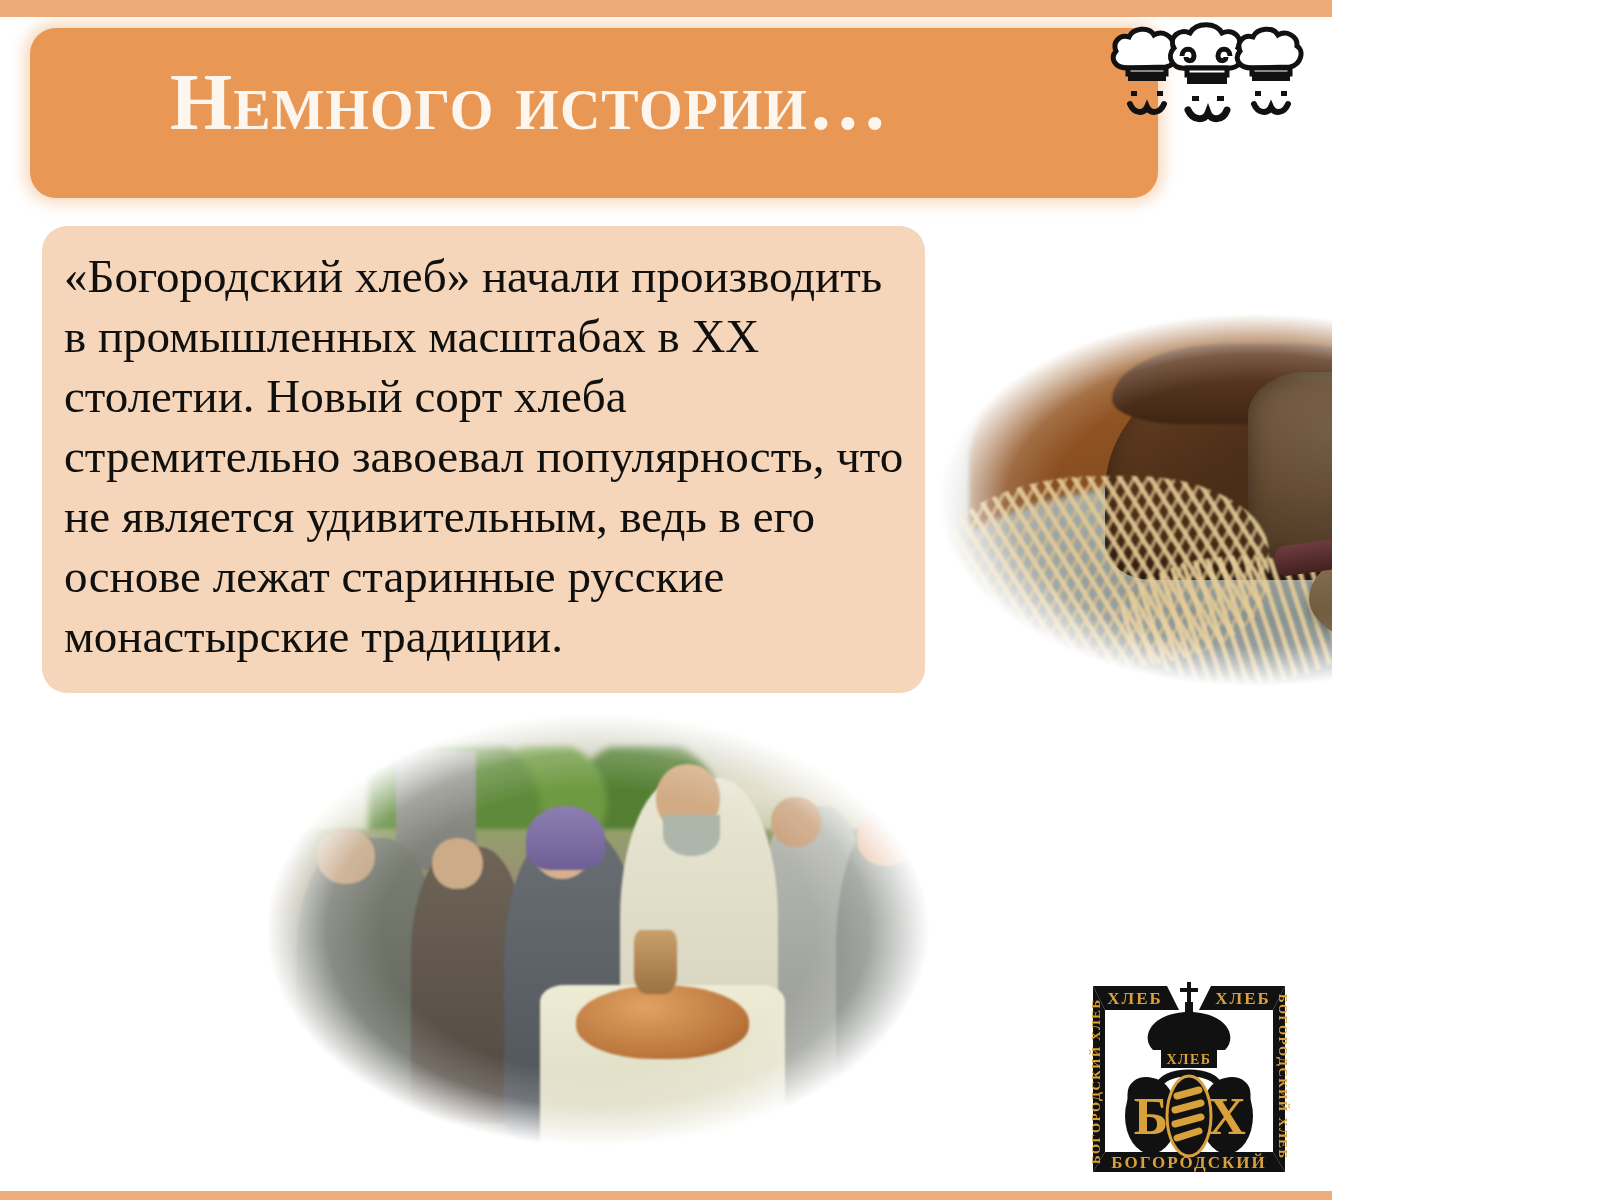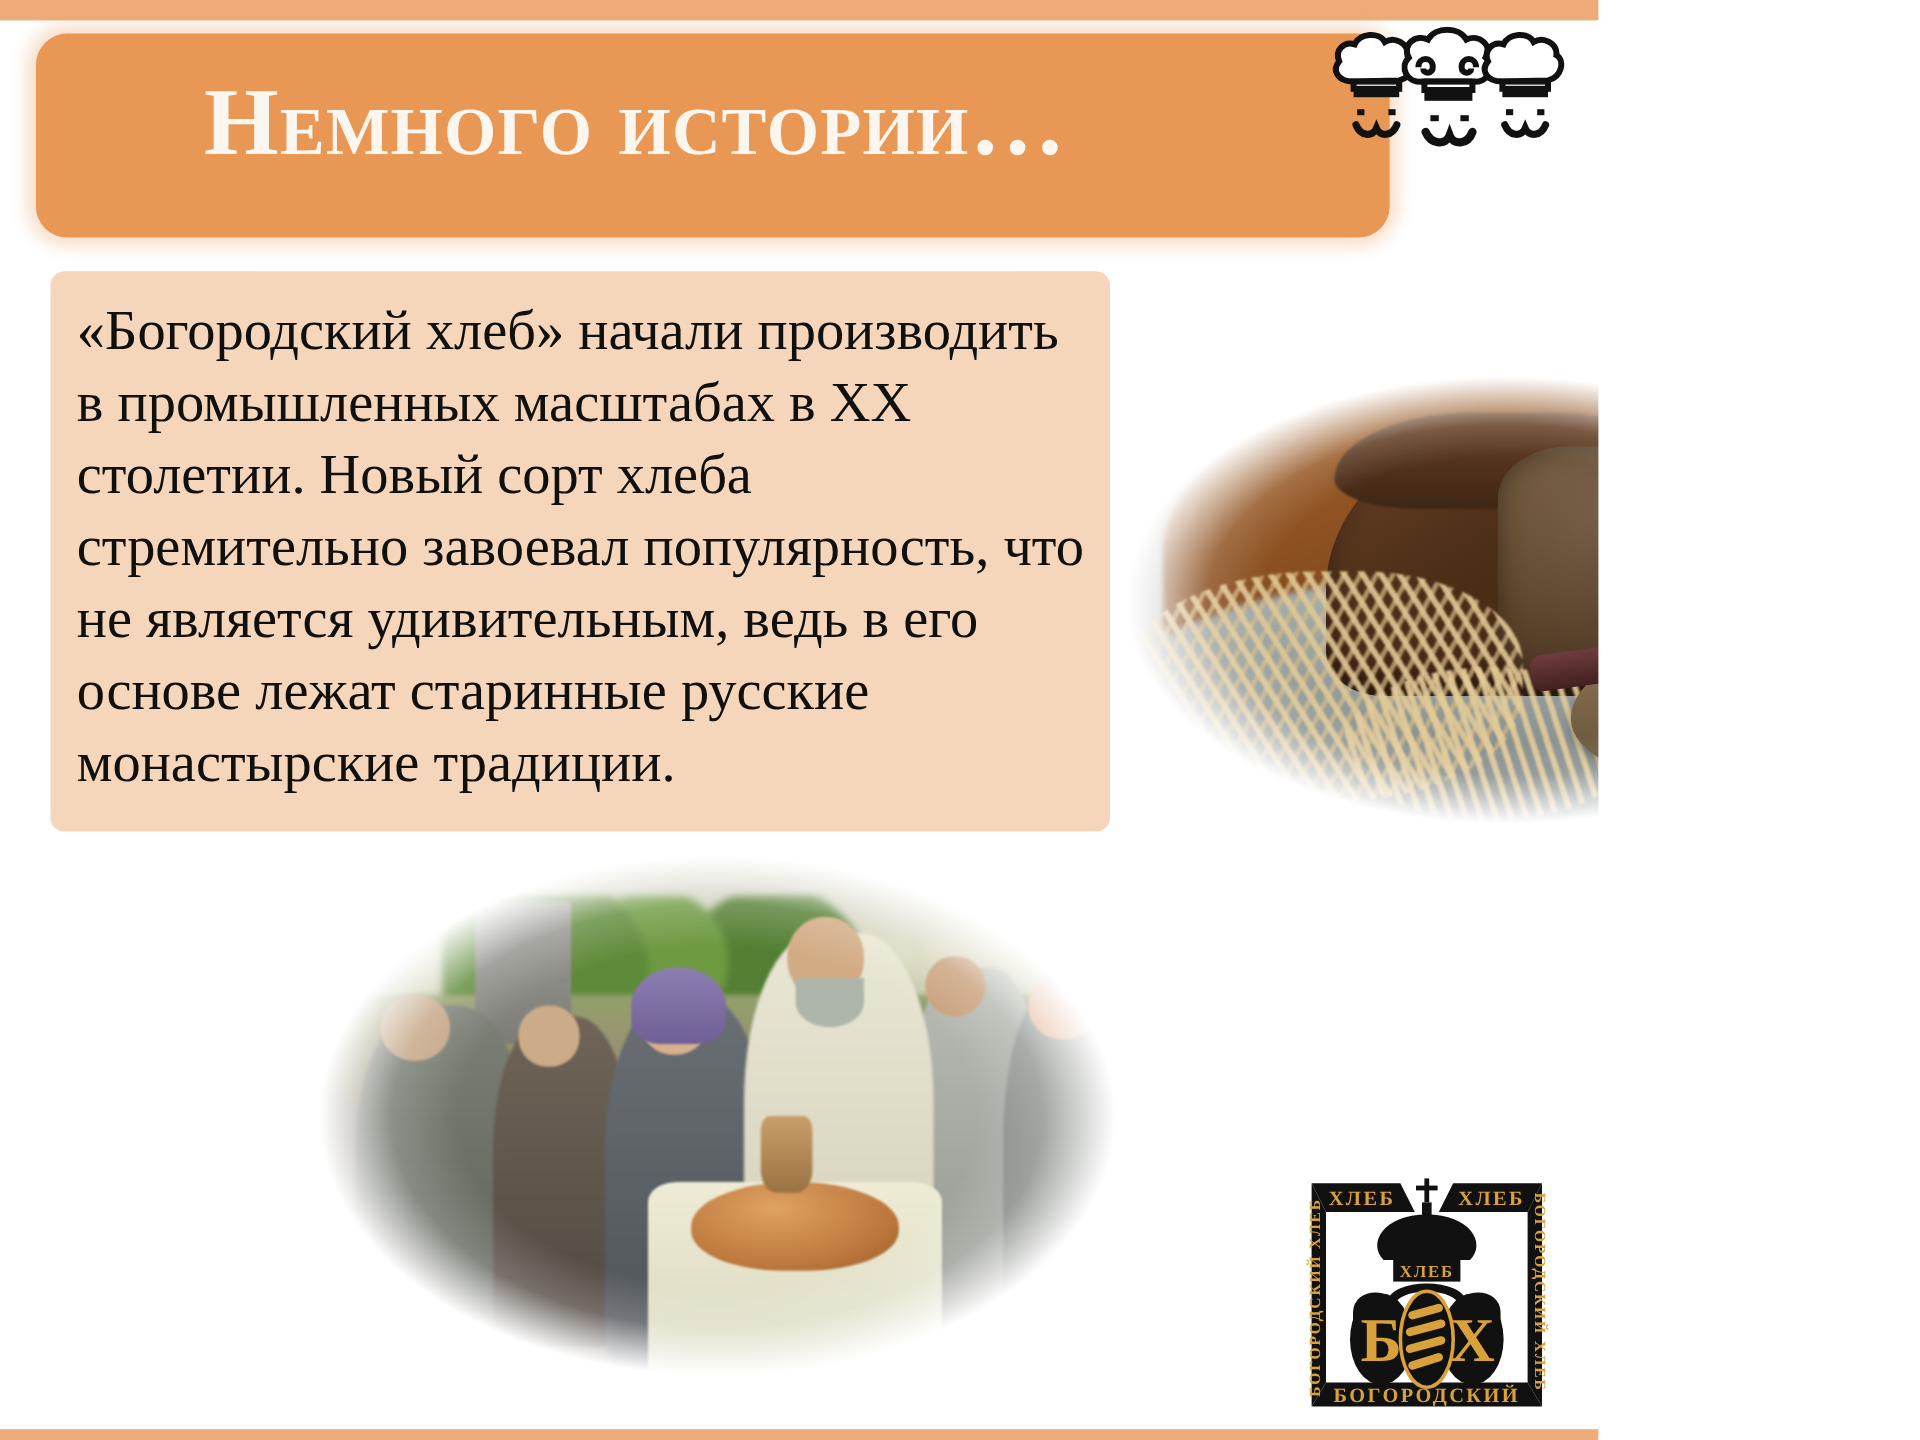--- a/index.html
+++ b/index.html
@@ -73,21 +73,21 @@
   }
 
   
   .text-card {
     position: absolute;
     left: 42px;
     top: 226px;
     width: 883px;
     height: 467px;
     background: #f5d6bb;
-    border-radius: 12px;
+    border-radius: 25px;
   }
   .text-card p {
     margin: 0;
     position: absolute;
     left: 22px;
     top: 20px;
     width: 840px;
     font-family: "Liberation Serif", "DejaVu Serif", serif;
     font-size: 47px;
     line-height: 60px;

